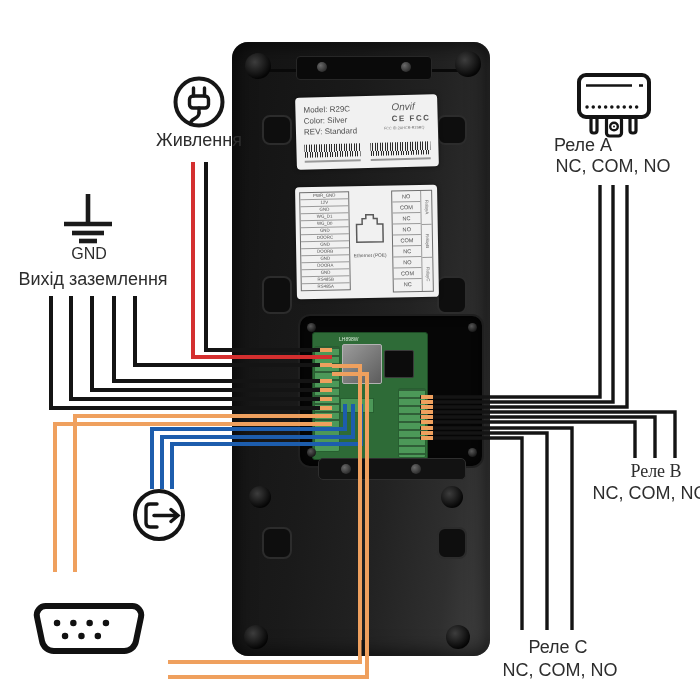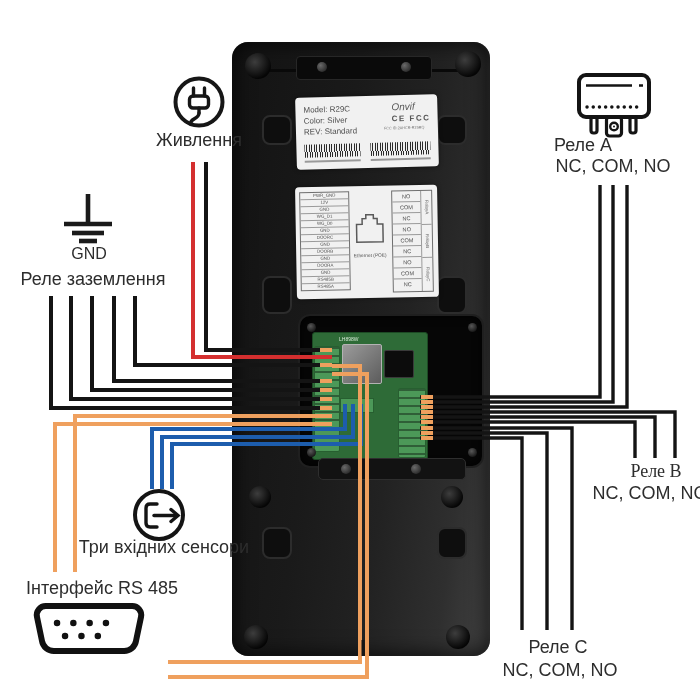--- a/index.html
+++ b/index.html
@@ -270,23 +270,21 @@
       <rect x="15" y="45" width="6" height="16" rx="2.5"></rect>
       <rect x="54" y="45" width="6" height="16" rx="2.5"></rect>
       <rect x="30.5" y="45" width="15" height="19" rx="3"></rect>
     </g>
     <circle cx="38" cy="54.5" r="3.8" fill="none" stroke="#141414" stroke-width="2.4"></circle>
     <circle cx="38" cy="54.5" r="1" fill="#141414"></circle>
   </svg>
 
   <div class="lbl" style="left:199px;top:130px;">Живлення</div>
   <div class="lbl small" style="left:89px;top:244px;">GND</div>
-  <div class="lbl" style="left:93px;top:269px;">Реле заземлення</div>
-  <div class="lbl" style="left:164px;top:537px;">Три вхідних сенсори</div>
-  <div class="lbl" style="left:102px;top:578px;">Інтерфейс RS 485</div>
+  <div class="lbl" style="left:93px;top:269px;">Вихід заземлення</div>
 
   <div class="lbl" style="left:583px;top:135px;">Реле A</div>
   <div class="lbl" style="left:613px;top:156px;">NC, COM, NO</div>
   <div class="lbl" style="left:656px;top:461px;font-family:Liberation Serif, serif;">Реле B</div>
   <div class="lbl" style="left:650px;top:483px;">NC, COM, NO</div>
   <div class="lbl" style="left:558px;top:637px;">Реле C</div>
   <div class="lbl" style="left:560px;top:660px;">NC, COM, NO</div>
 
 </div>
 

